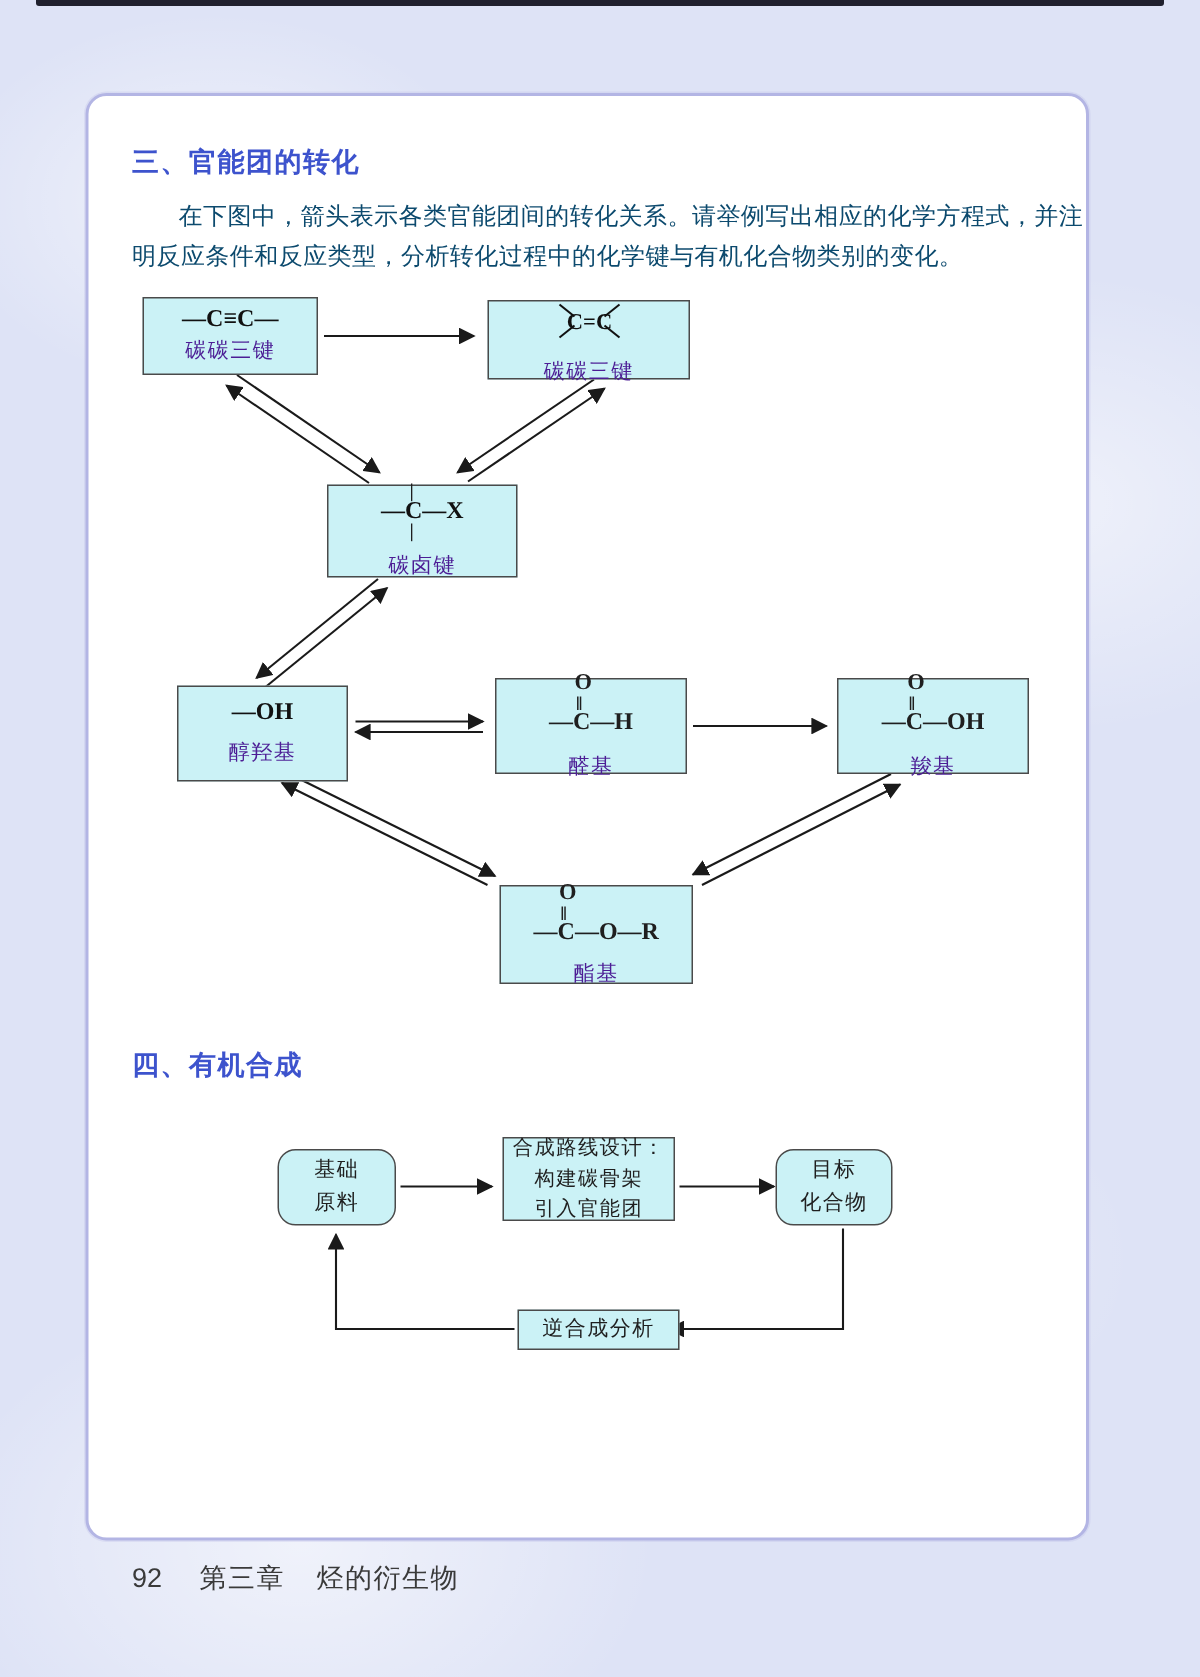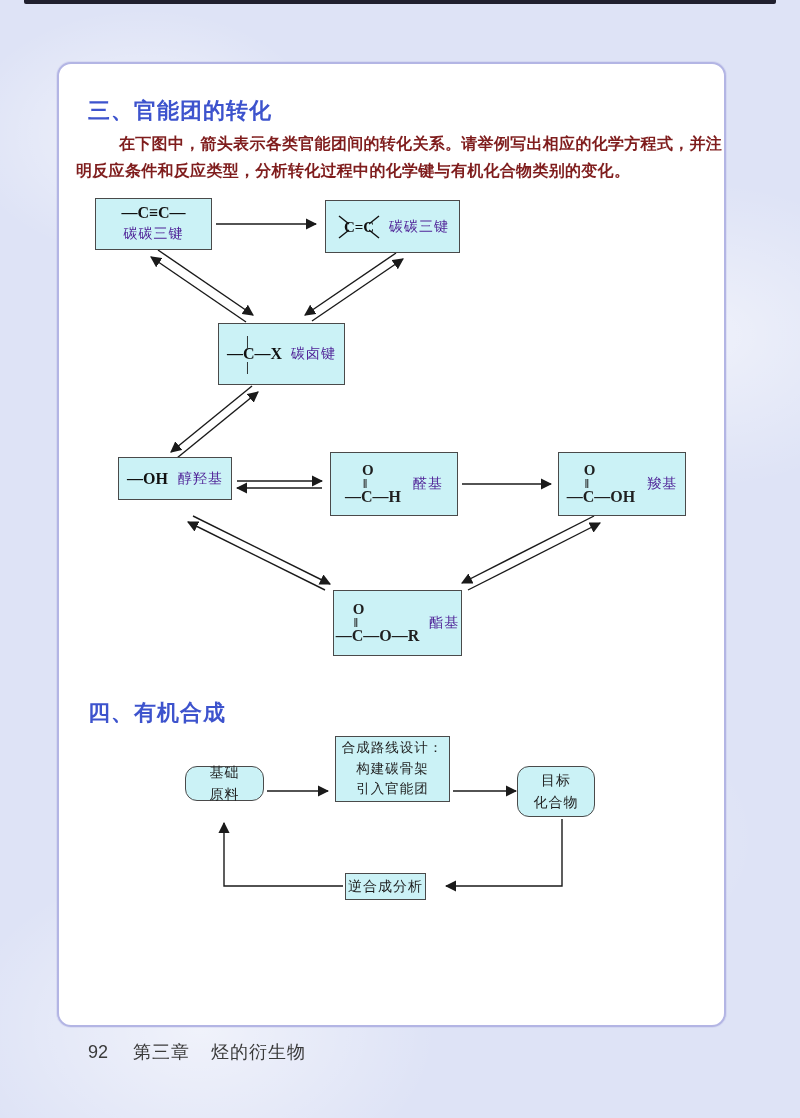--- a/index.html
+++ b/index.html
@@ -15,33 +15,33 @@
   }
   .abs{position:absolute;}
   .top-strip{left:24px;top:0;width:752px;height:4px;background:#20202e;border-radius:0 0 2px 2px;}
   .page-card{
     left:57px;top:62px;width:665px;height:961px;
     background:#ffffff;border:2px solid #b3b5e4;border-radius:14px;
     box-shadow:0 0 0 1px rgba(179,181,228,.25);
   }
   .h-blue{
     font-family:"Liberation Sans",sans-serif;font-weight:bold;
-    color:#3d53cd;font-size:22px;letter-spacing:1px;
-  }
-  .body-line{font-size:16px;color:#7f1d1d;letter-spacing:.3px;white-space:nowrap;font-weight:bold;}
+    color:#3d53cd;font-size:18px;letter-spacing:1px;
+  }
+  .body-line{font-size:16px;color:#0c4a6e;letter-spacing:.3px;white-space:nowrap;}
   .svg-layer{left:0;top:0;width:800px;height:1118px;pointer-events:none;}
   .cbox{
     background:#cbf2f6;border:1px solid #4a4a4a;
     display:flex;align-items:center;justify-content:center;
     color:#1f1f1f;box-sizing:border-box;
   }
   .cbox .label{font-size:14px;color:#4c1d95;letter-spacing:1px;}
   .formula{font-weight:bold;font-size:16px;color:#111;line-height:1;white-space:nowrap;}
   .col{display:flex;flex-direction:column;align-items:center;gap:5px;}
-  .row{display:flex;flex-direction:row;align-items:center;}
+  .row{display:flex;flex-direction:column;align-items:center;}
   .carbonyl{display:inline-flex;flex-direction:column;align-items:flex-start;line-height:1;}
   .cb-top{font-weight:bold;font-size:15px;margin-left:17px;}
   .cb-bond{font-weight:bold;font-size:13px;margin-left:18px;margin-top:-1px;}
   .cb-main{font-weight:bold;font-size:16px;margin-top:-1px;text-align:right;}
   .vbond{font-weight:bold;font-size:13px;line-height:.8;margin-left:19px;}
   .halide-struct{display:inline-flex;flex-direction:column;align-items:flex-start;line-height:1;}
   .round-box{
     background:#cbf2f6;border:1px solid #4a4a4a;border-radius:12px;
     display:flex;align-items:center;justify-content:center;box-sizing:border-box;
   }
@@ -57,21 +57,21 @@
 </style>
 </head>
 <body>
 
 <div class="abs top-strip"></div>
 
 <div class="abs page-card"></div>
 
 <div class="abs h-blue" style="left:88px;top:96px;">三、官能团的转化</div>
 <div class="abs body-line" style="left:119px;top:134px;">在下图中，箭头表示各类官能团间的转化关系。请举例写出相应的化学方程式，并注</div>
-<div class="abs body-line" style="left:76px;top:161px;">明反应条件和反应类型，分析转化过程中的化学键与有机化合物类别的变化。</div>
+<div class="abs body-line" style="left:88px;top:161px;">明反应条件和反应类型，分析转化过程中的化学键与有机化合物类别的变化。</div>
 
 <svg class="abs svg-layer" width="800" height="1118" viewBox="0 0 800 1118">
   <defs>
     <marker id="ah" viewBox="0 0 10 10" refX="9" refY="5" markerWidth="8" markerHeight="8" orient="auto-start-reverse">
       <path d="M0,0 L10,5 L0,10 z" fill="#1a1a1a"></path>
     </marker>
   </defs>
   <g stroke="#1a1a1a" stroke-width="1.4" fill="none">
 
     <line x1="216" y1="224" x2="316" y2="224" marker-end="url(#ah)"></line>
@@ -132,21 +132,21 @@
   <div class="row" style="gap:9px;">
     <span class="halide-struct">
       <span class="vbond">|</span>
       <span class="formula">—C—X</span>
       <span class="vbond">|</span>
     </span>
     <span class="label">碳卤键</span>
   </div>
 </div>
 
-<div class="abs cbox" style="left:118px;top:457px;width:114px;height:43px;">
+<div class="abs cbox" style="left:118px;top:457px;width:114px;height:64px;">
   <div class="row" style="gap:10px;">
     <span class="formula">—OH</span>
     <span class="label">醇羟基</span>
   </div>
 </div>
 
 <div class="abs cbox" style="left:330px;top:452px;width:128px;height:64px;">
   <div class="row" style="gap:12px;">
     <span class="carbonyl">
       <span class="cb-top">O</span>
@@ -174,37 +174,37 @@
       <span class="cb-top">O</span>
       <span class="cb-bond">‖</span>
       <span class="cb-main">—C—O—R</span>
     </span>
     <span class="label">酯基</span>
   </div>
 </div>
 
 <div class="abs h-blue" style="left:88px;top:698px;">四、有机合成</div>
 
-<div class="abs round-box" style="left:185px;top:766px;width:79px;height:35px;">
+<div class="abs round-box" style="left:185px;top:766px;width:79px;height:51px;">
   <span class="flow-text">基础
 原料</span>
 </div>
 
-<div class="abs cbox" style="left:335px;top:736px;width:115px;height:66px;">
+<div class="abs cbox" style="left:335px;top:758px;width:115px;height:56px;">
   <span class="flow-text" style="font-size:13.5px;line-height:1.55;">合成路线设计：
 构建碳骨架
 引入官能团</span>
 </div>
 
 <div class="abs round-box" style="left:517px;top:766px;width:78px;height:51px;">
   <span class="flow-text">目标
 化合物</span>
 </div>
 
-<div class="abs cbox" style="left:345px;top:873px;width:81px;height:27px;">
+<div class="abs cbox" style="left:345px;top:873px;width:108px;height:27px;">
   <span class="flow-text" style="line-height:1;">逆合成分析</span>
 </div>
 
 <div class="abs footer" style="left:88px;top:1040px;">
   <span class="num">92</span>
   <span style="display:inline-block;width:14px;"></span>
   <span>第三章</span>
   <span style="display:inline-block;width:10px;"></span>
   <span>烃的衍生物</span>
 </div>

